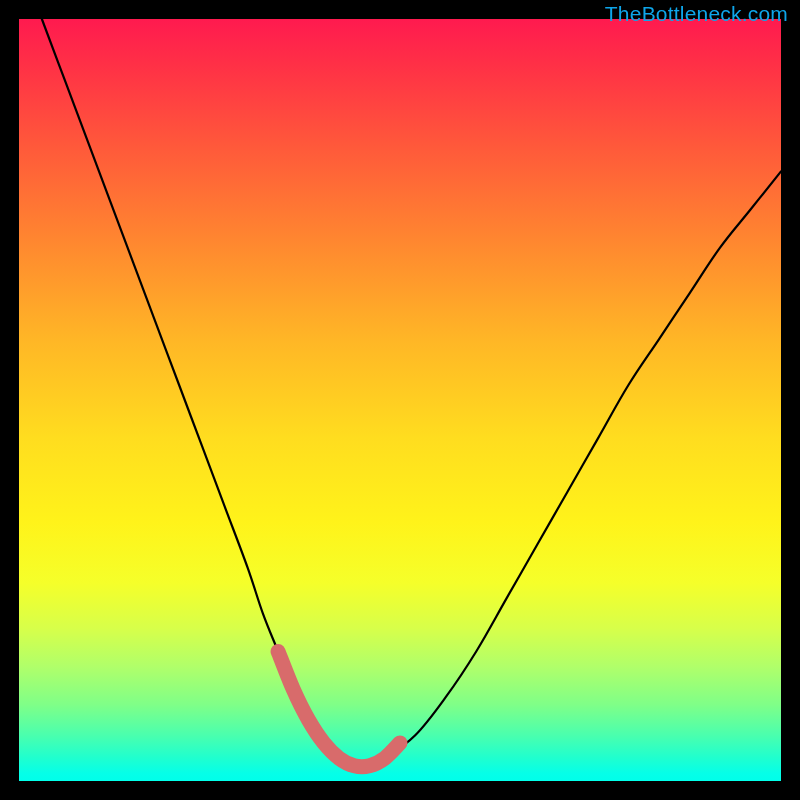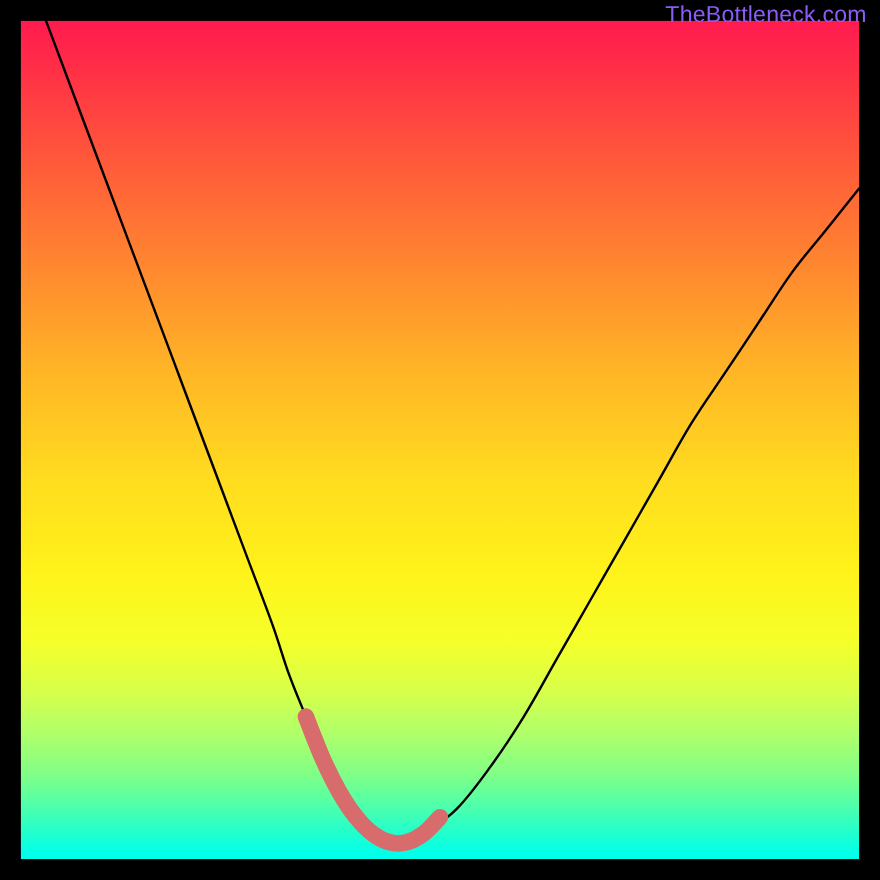--- a/index.html
+++ b/index.html
@@ -32,21 +32,21 @@
       #4affae 94%,
       #1fffcf 97%,
       #05ffe8 99%,
       #00ffea 100%
     );
   }
   .watermark {
     position: absolute;
     top: 2px;
     right: 12px;
-    color: #8b5cf6;
+    color: #0ea5e9;
     font-size: 21px;
     font-weight: 500;
     letter-spacing: 0.2px;
     z-index: 10;
   }
   svg.plot {
     position: absolute;
     left: 19px;
     top: 19px;
     width: 762px;

